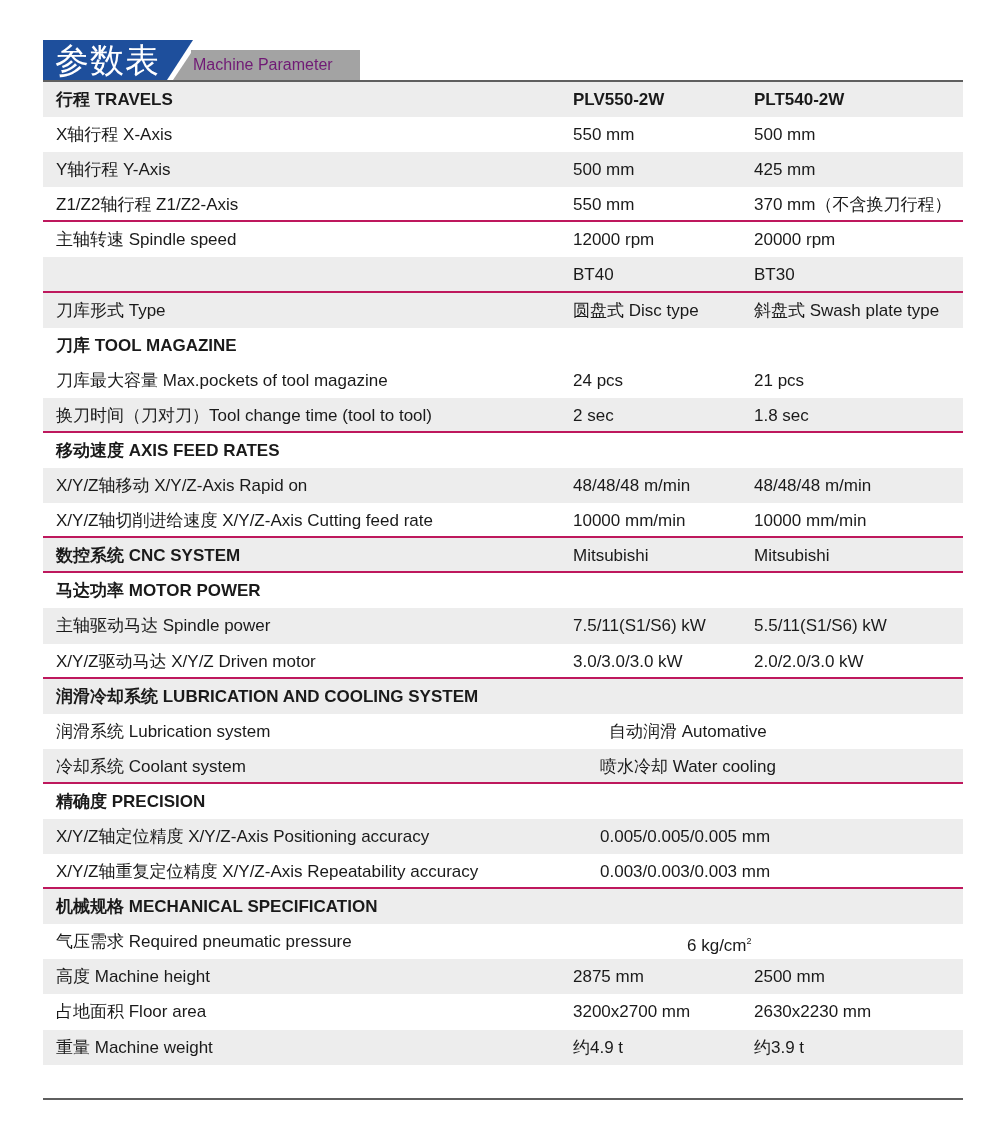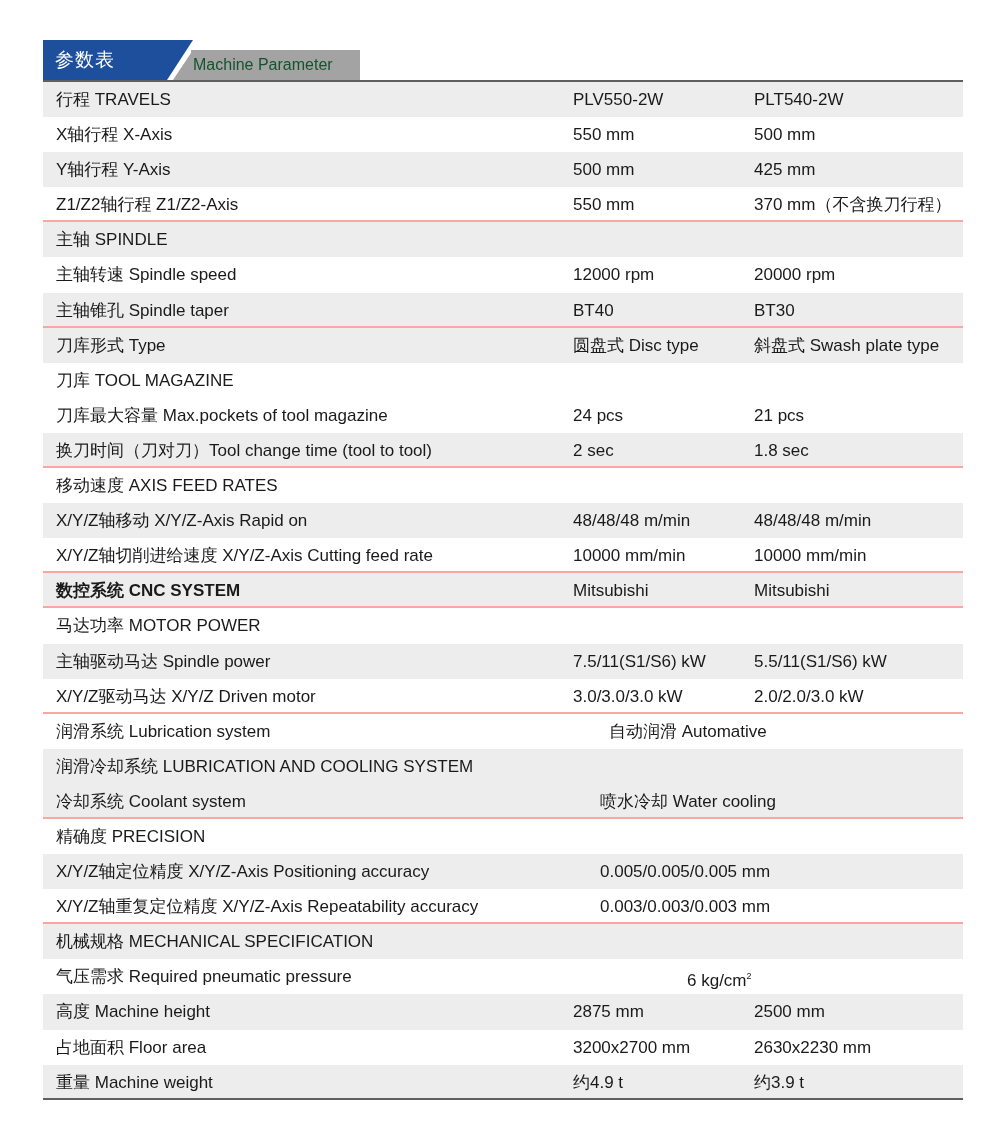--- a/index.html
+++ b/index.html
@@ -1,32 +1,32 @@
 <!DOCTYPE html>
 <html><head>
 <meta charset="utf-8">
 <style>
   html, body { margin:0; padding:0; background:#ffffff; }
   body { width:1000px; height:1148px; position:relative; overflow:hidden;
          font-family:"Liberation Sans","DejaVu Sans",sans-serif; color:#1a1a1a; }
   .header { position:absolute; left:43px; top:40px; width:920px; height:42px; }
   .title-cn { position:absolute; left:0; top:0; height:40px; width:124px; background:#1e4f9c;
-              color:#fff; font-size:19px; line-height:40px; padding-left:12px; box-sizing:border-box; letter-spacing:1px; }
+              color:#fff; font-size:34px; line-height:40px; padding-left:12px; box-sizing:border-box; letter-spacing:1px; }
   .title-slant { position:absolute; left:124px; top:0; width:0; height:0;
                  border-top:40px solid #1e4f9c; border-right:26px solid transparent; }
   .title-en { position:absolute; left:130px; top:10px; height:30px; width:169px; background:#a3a3a3;
-              color:#14532d; font-size:16px; line-height:30px; padding-left:2px; box-sizing:border-box;}
+              color:#701a75; font-size:16px; line-height:30px; padding-left:2px; box-sizing:border-box;}
   .title-en-slant { position:absolute; left:120px; top:10px; width:0; height:0;
                  border-bottom:30px solid #a3a3a3; border-left:20px solid transparent; }
   .header-line { position:absolute; left:0; top:40px; width:920px; height:2px; background:#5f5f5f; }
   .table { position:absolute; left:43px; top:82px; width:920px; }
   .row { position:relative; height:35.1px; font-size:17px; line-height:35px; }
   .row.alt { background:#ededed; }
-  .row.section { font-weight:normal; }
-  .row.sep-bottom { border-bottom:2px solid #fca5a5; box-sizing:border-box; }
+  .row.section { font-weight:bold; }
+  .row.sep-bottom { border-bottom:2px solid #be185d; box-sizing:border-box; }
   .c0 { position:absolute; left:13px; top:0; white-space:nowrap; }
   .c1 { position:absolute; left:494px; top:0; white-space:nowrap;margin-left:36px; }
   .c2 { position:absolute; left:711px; top:0; white-space:nowrap; }
   .cspan { position:absolute; top:0; white-space:nowrap; }
   .bottom-line { position:absolute; left:43px; top:1098px; width:920px; height:2px; background:#5f5f5f; }
   sup { font-size:9px; }
 </style>
 </head>
 <body>
 
@@ -54,30 +54,26 @@
     <span class="c0">Y轴行程 Y-Axis</span>
     <span class="c1">500 mm</span>
     <span class="c2">425 mm</span>
   </div>
   <div class="row sep-bottom">
     <span class="c0">Z1/Z2轴行程 Z1/Z2-Axis</span>
     <span class="c1">550 mm</span>
     <span class="c2">370 mm（不含换刀行程）</span>
   </div>
 
-  <div class="row alt section">
-    <span class="c0">主轴 SPINDLE</span>
-  </div>
   <div class="row">
     <span class="c0">主轴转速 Spindle speed</span>
     <span class="c1">12000 rpm</span>
     <span class="c2">20000 rpm</span>
   </div>
   <div class="row alt sep-bottom">
-    <span class="c0">主轴锥孔 Spindle taper</span>
     <span class="c1">BT40</span>
     <span class="c2">BT30</span>
   </div>
 
   <div class="row alt">
     <span class="c0">刀库形式 Type</span>
     <span class="c1">圆盘式  Disc type</span>
     <span class="c2">斜盘式  Swash plate type</span>
   </div>
   <div class="row section">
@@ -121,26 +117,26 @@
     <span class="c0">主轴驱动马达  Spindle power</span>
     <span class="c1">7.5/11(S1/S6) kW</span>
     <span class="c2">5.5/11(S1/S6) kW</span>
   </div>
   <div class="row sep-bottom">
     <span class="c0">X/Y/Z驱动马达  X/Y/Z Driven motor</span>
     <span class="c1">3.0/3.0/3.0 kW</span>
     <span class="c2">2.0/2.0/3.0 kW</span>
   </div>
 
+  <div class="row alt section">
+    <span class="c0">润滑冷却系统  LUBRICATION AND COOLING SYSTEM</span>
+  </div>
   <div class="row">
     <span class="c0">润滑系统  Lubrication system</span>
     <span class="cspan" style="left:566px;">自动润滑  Automative</span>
-  </div>
-  <div class="row alt section">
-    <span class="c0">润滑冷却系统  LUBRICATION AND COOLING SYSTEM</span>
   </div>
   <div class="row alt sep-bottom">
     <span class="c0">冷却系统  Coolant system</span>
     <span class="cspan" style="left:557px;">喷水冷却  Water cooling</span>
   </div>
 
   <div class="row section">
     <span class="c0">精确度  PRECISION</span>
   </div>
   <div class="row alt">

